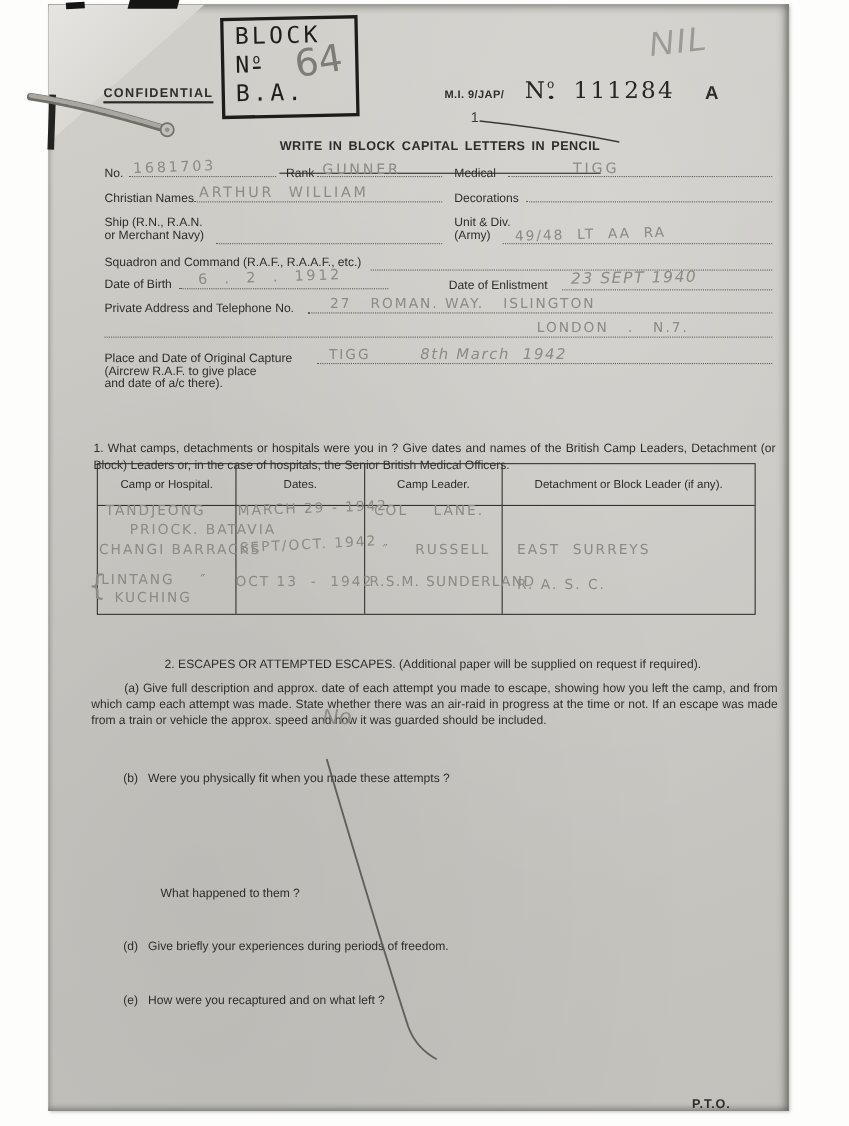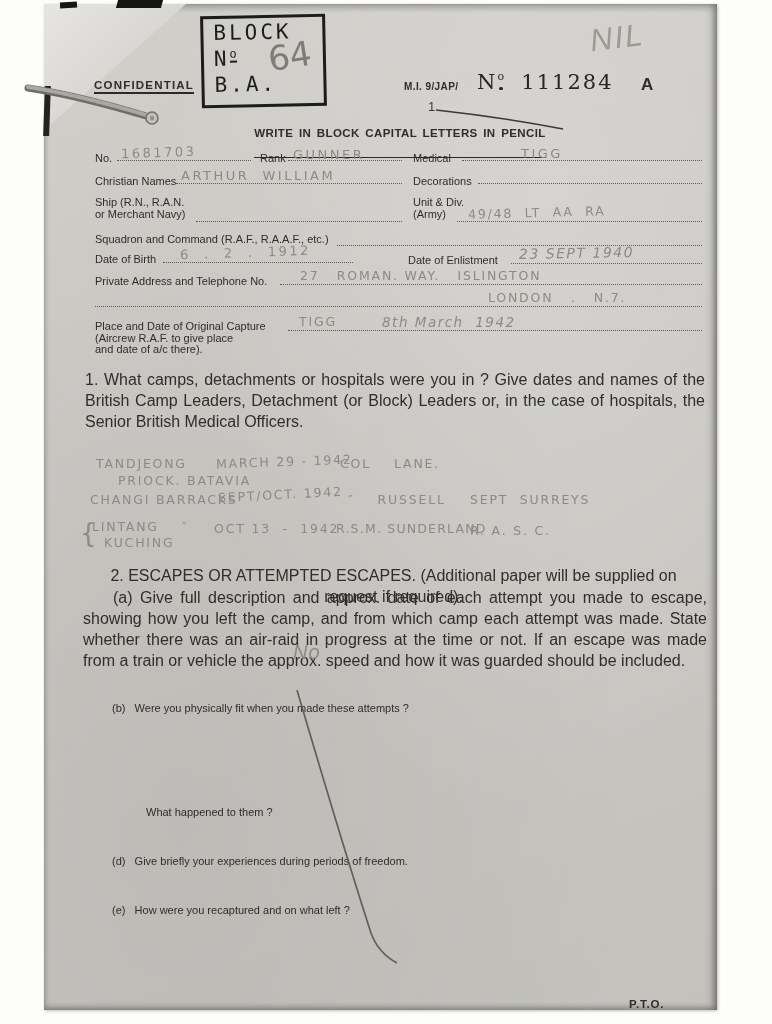--- a/index.html
+++ b/index.html
@@ -50,21 +50,21 @@
   .heading span{font-size:11.5px;font-weight:bold;letter-spacing:.4px;word-spacing:2px;
         border-bottom:1.6px solid #2a2a27;padding-bottom:18px;}
 
   .lbl{position:absolute;font-size:11px;color:#2e2d2b;white-space:pre;}
   .dot{position:absolute;border-bottom:1.2px dotted #5d5c56;height:14px;}
   .hw{position:absolute;font-family:"DejaVu Sans",sans-serif;color:#8b8a83;font-size:13px;
         letter-spacing:2.5px;white-space:pre;}
   .hwc{font-style:italic;letter-spacing:1.5px;}
   .hw.sm{font-size:12.5px;letter-spacing:1.8px;}
 
-  .para{position:absolute;font-size:16px;line-height:1.32;text-align:justify;color:#2f2e2c;}
+  .para{position:absolute;font-size:11px;line-height:1.32;text-align:justify;color:#2f2e2c;margin-top:32px;}
 
   .ctable{position:absolute;left:88px;top:421px;width:597px;height:136px;border:1.6px solid #34332e;
         display:grid;grid-template-columns:126px 117px 125px 1fr;grid-template-rows:38px 1fr;}
   .ctable .hd{border-right:1.3px solid #34332e;border-bottom:1.3px solid #34332e;
         display:flex;align-items:center;justify-content:center;text-align:center;
         font-size:10.5px;padding:1px 6px;color:#2c2b29;}
   .ctable .hd:nth-child(4){border-right:none;}
   .ctable .bd{border-right:1.3px solid #34332e;}
   .ctable .bd:nth-child(8){border-right:none;}
 
@@ -142,30 +142,40 @@
 
   <div class="lbl" style="left:95px;top:320px;">Place and Date of Original Capture</div>
   <div class="dot" style="left:288px;top:316px;width:414px;"></div>
   <div class="hw sm" style="left:299px;top:314px;">TIGG</div>
   <div class="hw hwc" style="left:382px;top:314px;font-size:13.5px;">8th March  1942</div>
   <div class="lbl" style="left:95px;top:332px;">(Aircrew R.A.F. to give place</div>
   <div class="lbl" style="left:95px;top:343px;">and date of a/c there).</div>
 
   <div class="para" style="left:85px;top:369px;width:620px;">1.    What camps, detachments or hospitals were you in ?    Give dates and names of the British Camp Leaders,  Detachment (or Block) Leaders or, in the case of hospitals, the Senior British Medical Officers.</div>
 
+  <div class="ctable">
+    <div class="hd">Camp or Hospital.</div>
+    <div class="hd">Dates.</div>
+    <div class="hd">Camp Leader.</div>
+    <div class="hd" style="padding:1px 28px;">Detachment or Block Leader (if any).</div>
+    <div class="bd"></div>
+    <div class="bd"></div>
+    <div class="bd"></div>
+    <div class="bd"></div>
+  </div>
 
   <div class="hw sm" style="left:96px;top:456px;">TANDJEONG</div>
   <div class="hw sm" style="left:118px;top:473px;">PRIOCK. BATAVIA</div>
   <div class="hw sm" style="left:216px;top:454px;transform:rotate(-2deg);">MARCH 29 - 1942</div>
   <div class="hw sm" style="left:340px;top:456px;">COL    LANE.</div>
 
   <div class="hw sm" style="left:90px;top:492px;">CHANGI BARRACKS</div>
   <div class="hw sm" style="left:218px;top:487px;transform:rotate(-3deg);">SEPT/OCT. 1942</div>
   <div class="hw sm" style="left:348px;top:492px;">″    RUSSELL</div>
-  <div class="hw sm" style="left:470px;top:492px;">SEPT  SURREYS</div>
+  <div class="hw sm" style="left:470px;top:492px;">EAST  SURREYS</div>
 
   <div class="hw" style="left:80px;top:518px;font-size:26px;letter-spacing:0;">{</div>
   <div class="hw sm" style="left:92px;top:519px;">LINTANG    ″</div>
   <div class="hw sm" style="left:104px;top:535px;">KUCHING</div>
   <div class="hw sm" style="left:214px;top:521px;">OCT 13  -  1942</div>
   <div class="hw sm" style="left:336px;top:521px;letter-spacing:1.2px;">R.S.M. SUNDERLAND</div>
   <div class="hw sm" style="left:470px;top:523px;">R. A. S. C.</div>
 
   <div class="para" style="left:82px;top:565px;width:623px;text-align:center;">2.    ESCAPES  OR  ATTEMPTED  ESCAPES.    (Additional  paper  will  be  supplied  on  request  if  required).</div>
   <div class="para" style="left:83px;top:587px;width:624px;text-indent:30px;">(a)   Give full description and approx. date of each attempt you made to escape, showing how you left the camp,  and from which camp each attempt was made.   State whether there was an air-raid in progress at the time or not.   If an escape was made from a train or vehicle the approx. speed and how it was guarded should be included.</div>

